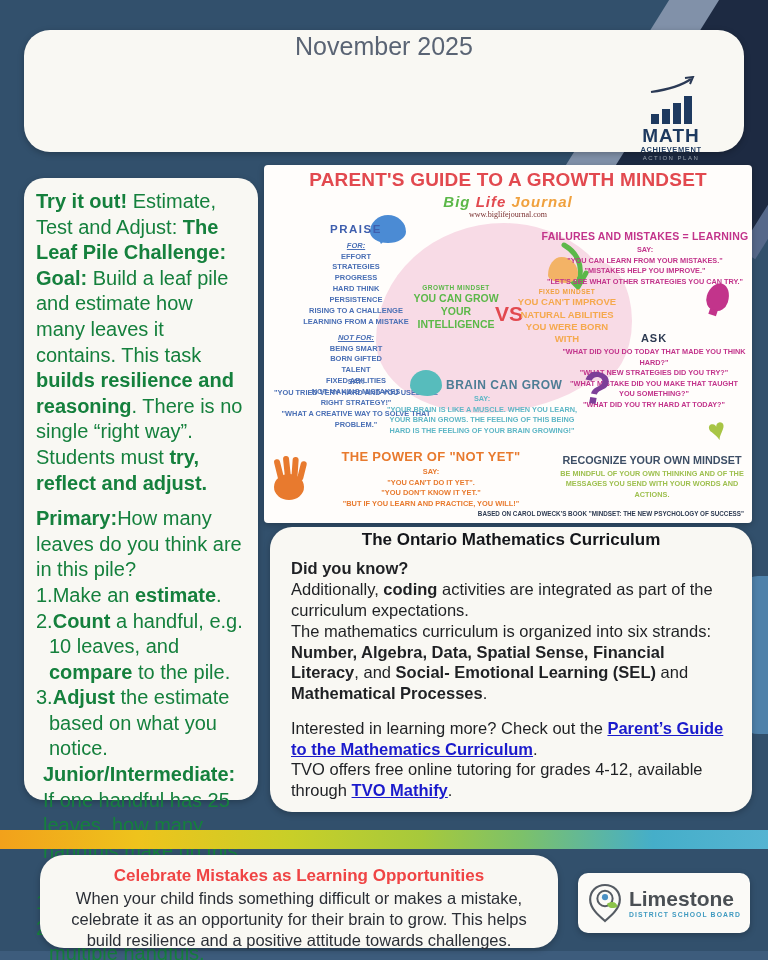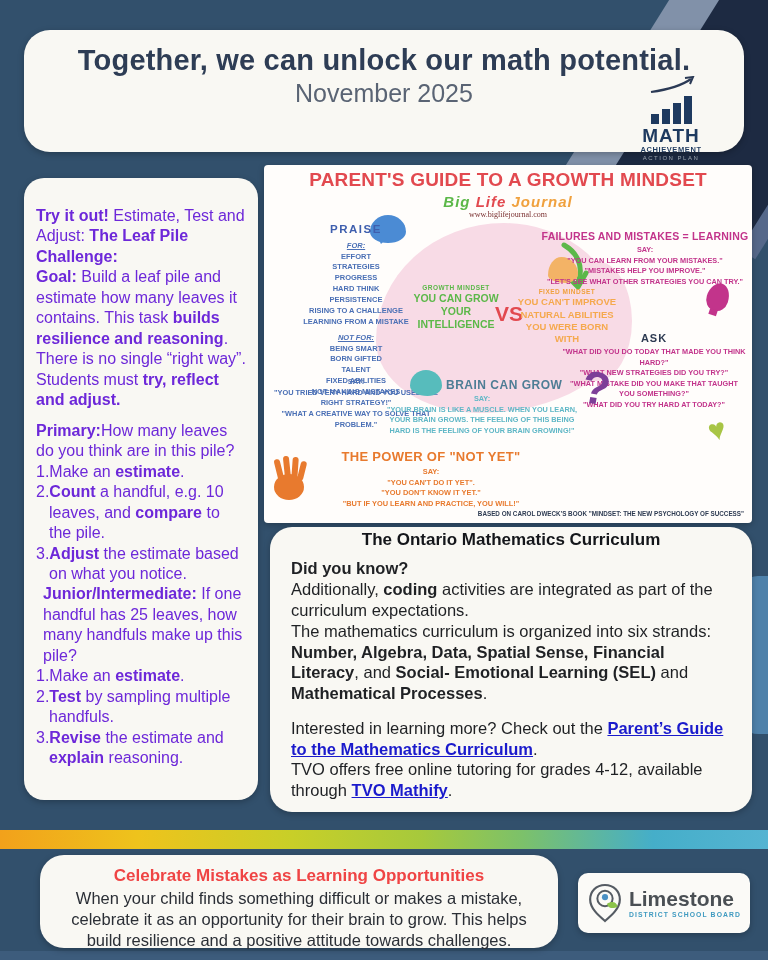--- a/index.html
+++ b/index.html
@@ -20,22 +20,22 @@
   .h-sub{font-size:25px;color:#5a6474;margin-top:2px;}
   .h-ed{font-size:24px;font-weight:800;color:#2e3d55;margin-top:1px;}
   .math-logo{position:absolute;right:34px;top:46px;width:78px;text-align:center;}
   .bars{display:flex;align-items:flex-end;justify-content:center;gap:3px;height:30px;}
   .bars div{width:8px;background:#1e3a5f;}
   .ml-1{font-size:19px;font-weight:800;color:#1e3a5f;letter-spacing:1px;line-height:1;margin-top:2px;}
   .ml-2{font-size:7.5px;font-weight:800;color:#1e3a5f;letter-spacing:.6px;line-height:1.3;}
   .ml-3{font-size:6px;color:#9aa3ad;letter-spacing:1.5px;line-height:1.3;}
 
   
-  .leftcard{left:24px;top:178px;width:234px;height:622px;border-radius:20px;padding:28px 12px;box-sizing:border-box;
-            font-size:16px;line-height:1.28;color:#6d28d9;}
+  .leftcard{left:24px;top:178px;width:234px;height:622px;border-radius:20px;padding:11px 12px;box-sizing:border-box;
+            font-size:20px;line-height:1.28;color:#15803d;}
   .leftcard .b{font-weight:800;} .gap10{height:10px;}
   .step{padding-left:13px;text-indent:-13px;}
   .indent{padding-left:7px;}
 
   
   .guide{left:264px;top:165px;width:488px;height:358px;background:#fffdfb;border-radius:4px;overflow:hidden;}
   .guide *{line-height:1.45;}
   .g-title{position:absolute;top:5px;width:100%;text-align:center;font-size:19px;font-weight:800;color:#e2494f;letter-spacing:.2px;line-height:1.1;}
   .g-brand{position:absolute;top:26px;width:100%;text-align:center;font-size:15px;font-weight:800;font-style:italic;letter-spacing:1px;line-height:1.1;}
   .g-brand .w1{color:#5cb849;} .g-brand .w2{color:#e2494f;} .g-brand .w3{color:#f0a13e;}
@@ -104,21 +104,20 @@
 </head>
 <body>
 
 <div class="deco-slate"></div>
 <div class="deco-mid"></div>
 <div class="deco-navy"></div>
 <div class="deco-band"></div>
 <div class="deco-bottom"></div>
 
 <div class="card header">
-  <div class="h-title">Together, we can unlock our math potential.</div>
   <div class="h-sub">November 2025</div>
   <div class="math-logo">
     <svg width="56" height="18" viewBox="0 0 56 18" style="display:block;margin:0 auto;">
       <path d="M8 16 C 22 14 38 10 48 3" stroke="#2b3a55" stroke-width="2.2" fill="none"></path>
       <path d="M42 2 L50 1 L47 8" stroke="#2b3a55" stroke-width="2" fill="none"></path>
     </svg>
     <div class="bars">
       <div style="height:10px"></div>
         <div style="height:15px"></div>
         <div style="height:21px"></div>
@@ -247,20 +246,24 @@
   <div class="g-notyet">
     <div class="hd">THE POWER OF "NOT YET"</div>
     <div class="say">SAY:</div>
     <div class="q">
         <div>"YOU CAN'T DO IT YET".</div>
         <div>"YOU DON'T KNOW IT YET."</div>
         <div>"BUT IF YOU LEARN AND PRACTICE, YOU WILL!"</div>
       </div>
   </div>
 
+  <div class="g-recognize">
+    <div class="hd">RECOGNIZE YOUR OWN MINDSET</div>
+    <div class="txt">BE MINDFUL OF YOUR OWN THINKING AND OF THE MESSAGES YOU SEND WITH YOUR WORDS AND ACTIONS.</div>
+  </div>
 
   <div class="g-credit">BASED ON CAROL DWECK'S BOOK "MINDSET: THE NEW PSYCHOLOGY OF SUCCESS"</div>
 </div>
 
 <div class="card curr">
   <div class="c-title">The Ontario Mathematics Curriculum</div>
   <div class="b">Did you know?</div>
   <div><span>Additionally, </span><span class="b">coding</span><span> activities are integrated as part of the curriculum expectations.</span></div>
   <div><span>The mathematics curriculum is organized into six strands: </span><span class="b">Number, Algebra, Data, Spatial Sense, Financial Literacy</span><span>, and </span><span class="b">Social- Emotional Learning (SEL)</span><span> and </span><span class="b">Mathematical Processes</span><span>.</span></div>
   <div style="height:14px"></div>

